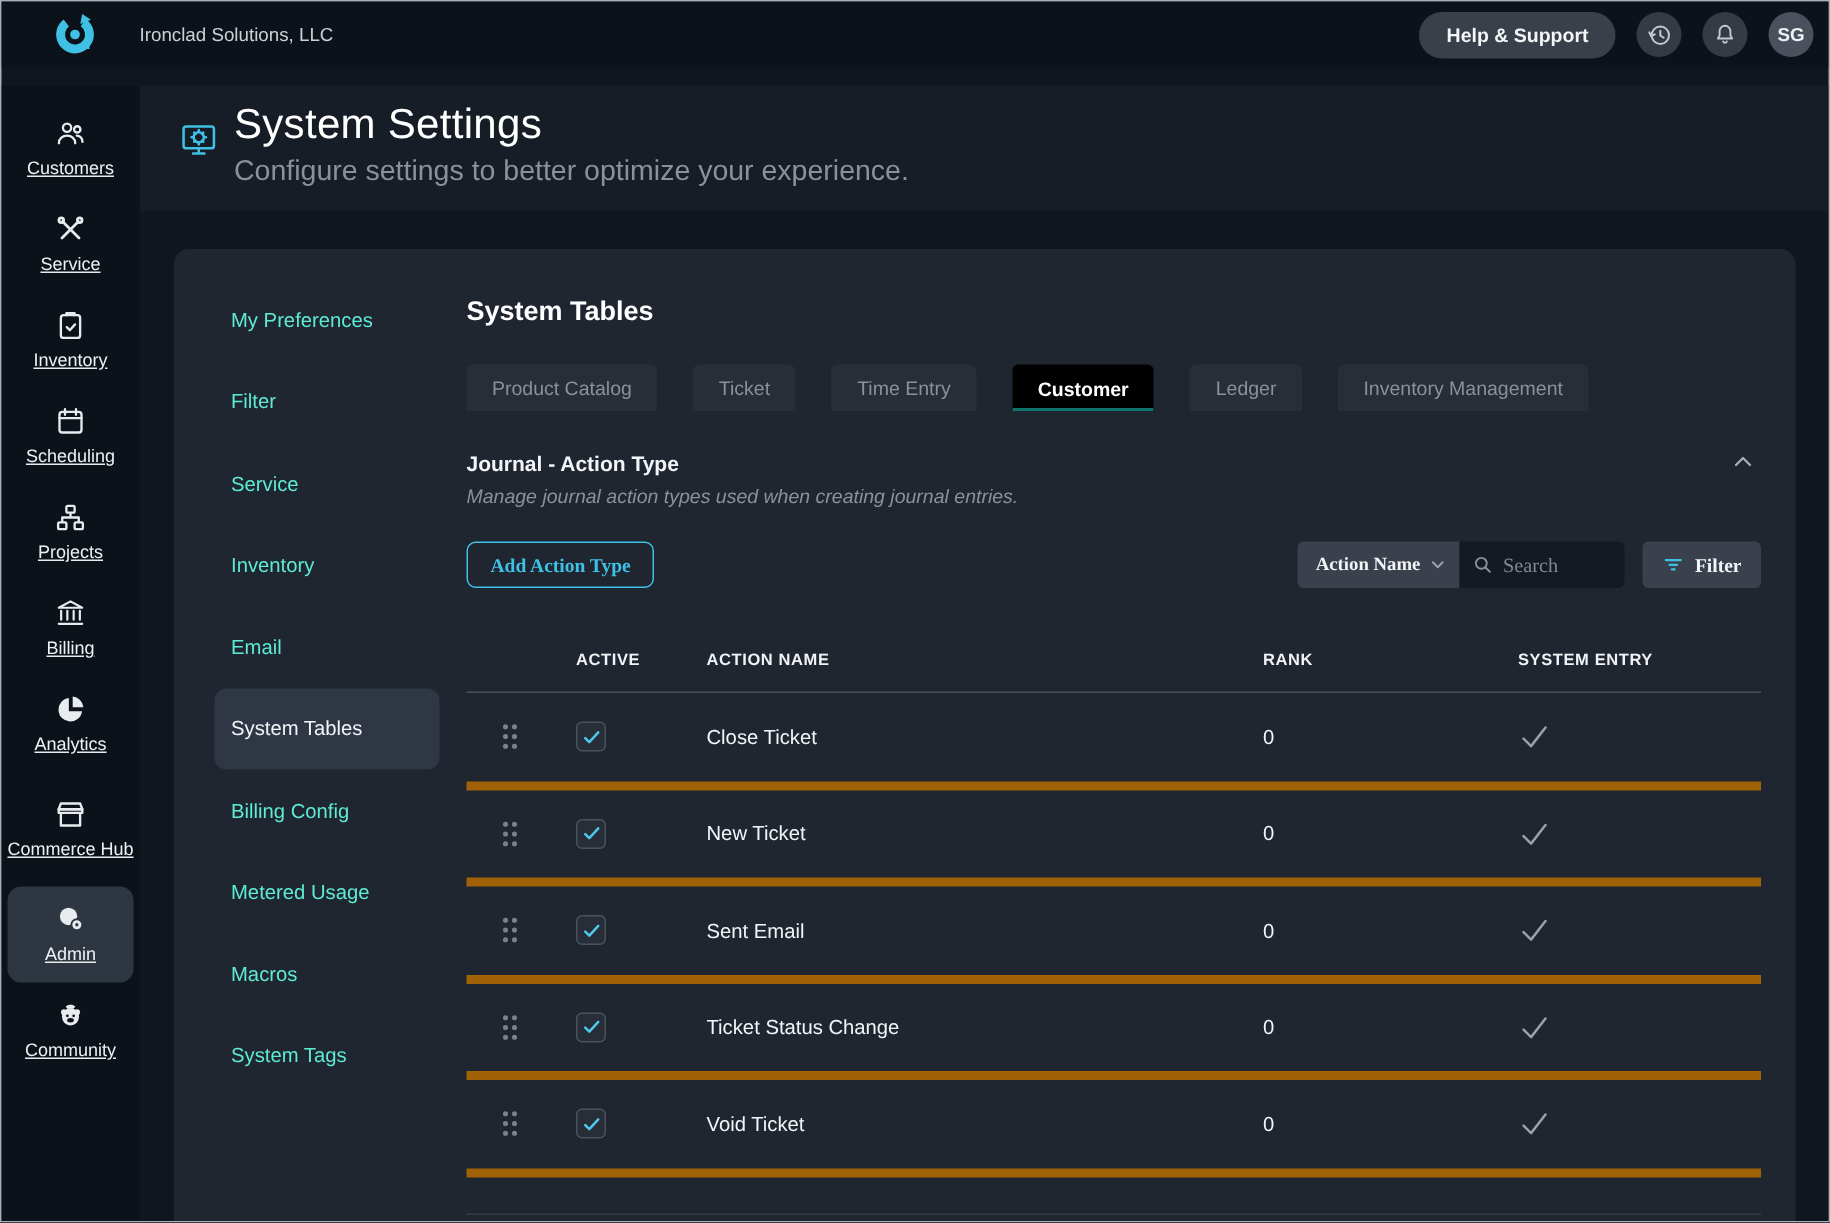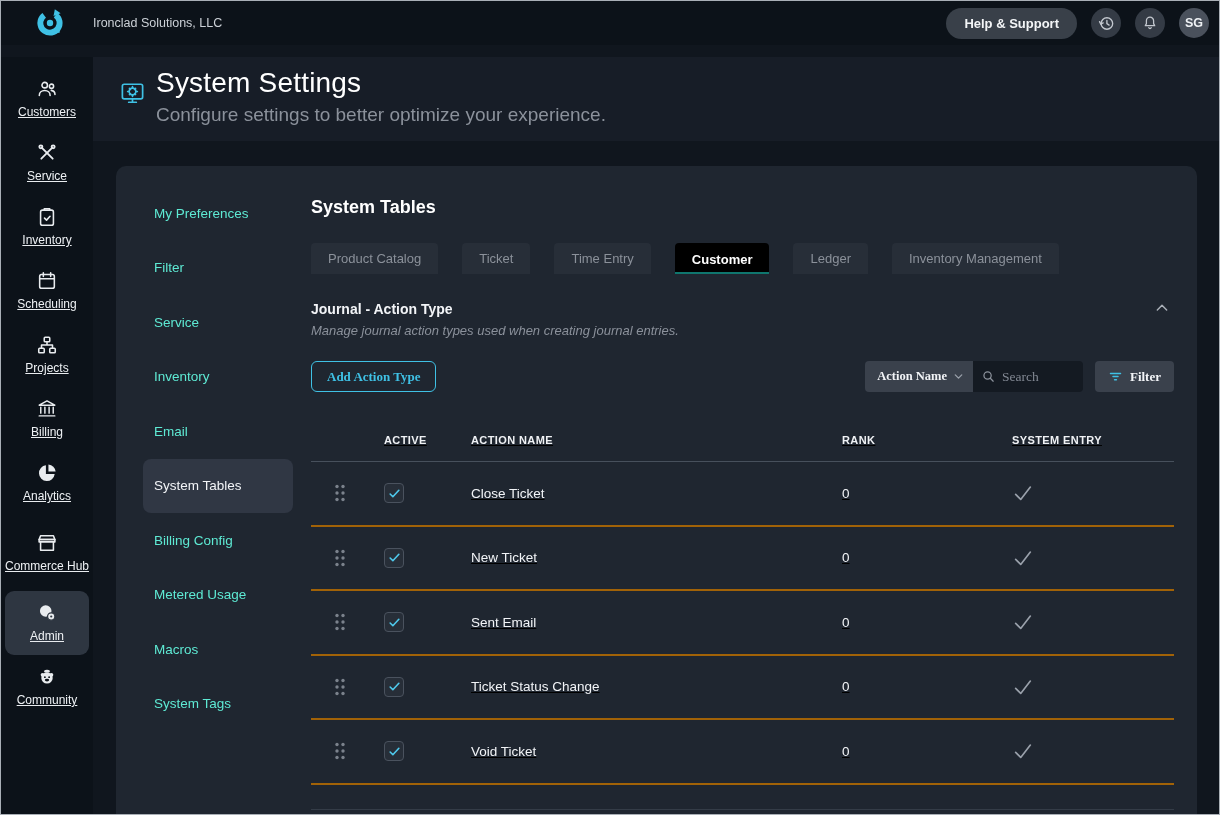--- a/index.html
+++ b/index.html
@@ -88,28 +88,28 @@
   .searchbox input { background:transparent; border:none; outline:none; width:100%;
                      color:#e7eaee; font-size:13.5px; font-family:inherit; }
   .searchbox input::placeholder { color:#828893; }
   .filter-btn { height:31px; margin-left:12px; padding:0 13px; background:#3a414c; border:none;
                 border-radius:4px; color:#f2f4f7; font-size:13px; font-weight:700;
                 font-family:inherit; display:flex; align-items:center; gap:7px; cursor:pointer; }
   .filter-btn svg { width:15px; height:15px; color:#3fc1e5; }
 
   
   .table { margin-top:27px; }
-  .trow, .thead { display:grid; grid-template-columns:58px 86px 1fr 170px 191px; align-items:center;text-decoration:underline; }
+  .trow, .thead { display:grid; grid-template-columns:58px 86px 1fr 170px 191px; align-items:center; }
   .thead { height:43px; border-bottom:1px solid #47505c; }
   .th { color:#f0f2f5; font-size:11px; font-weight:700; letter-spacing:.4px; }
   .c-active { padding-left:15px; }
   .c-name  { padding-left:16px; }
   .c-rank  { padding-left:29px; }
   .c-system{ padding-left:29px; }
-  .trow { height:64.5px; border-bottom:2px solid #a16207; }
+  .trow { height:64.5px; border-bottom:6px solid #a16207; }
   .c-handle { display:flex; justify-content:center; }
   .draghandle { width:14px; height:20px; display:block; cursor:grab; }
   .checkbox { width:20px; height:20px; border-radius:4px; background:#272e38;
               border:1px solid #4a525e; display:flex; align-items:center; justify-content:center;
               cursor:pointer; }
   .checkbox svg { width:13px; height:13px; color:#4fc9ec; }
   .cell-text { color:#f2f4f7; font-size:13.5px; font-weight:500; }
   .syscheck { width:22px; height:22px; color:#9aa1ab; display:block; }
   .syscheck svg { width:22px; height:22px; }
   .bottom-line { position:absolute; left:195px; right:23px; bottom:4px; height:1px;

